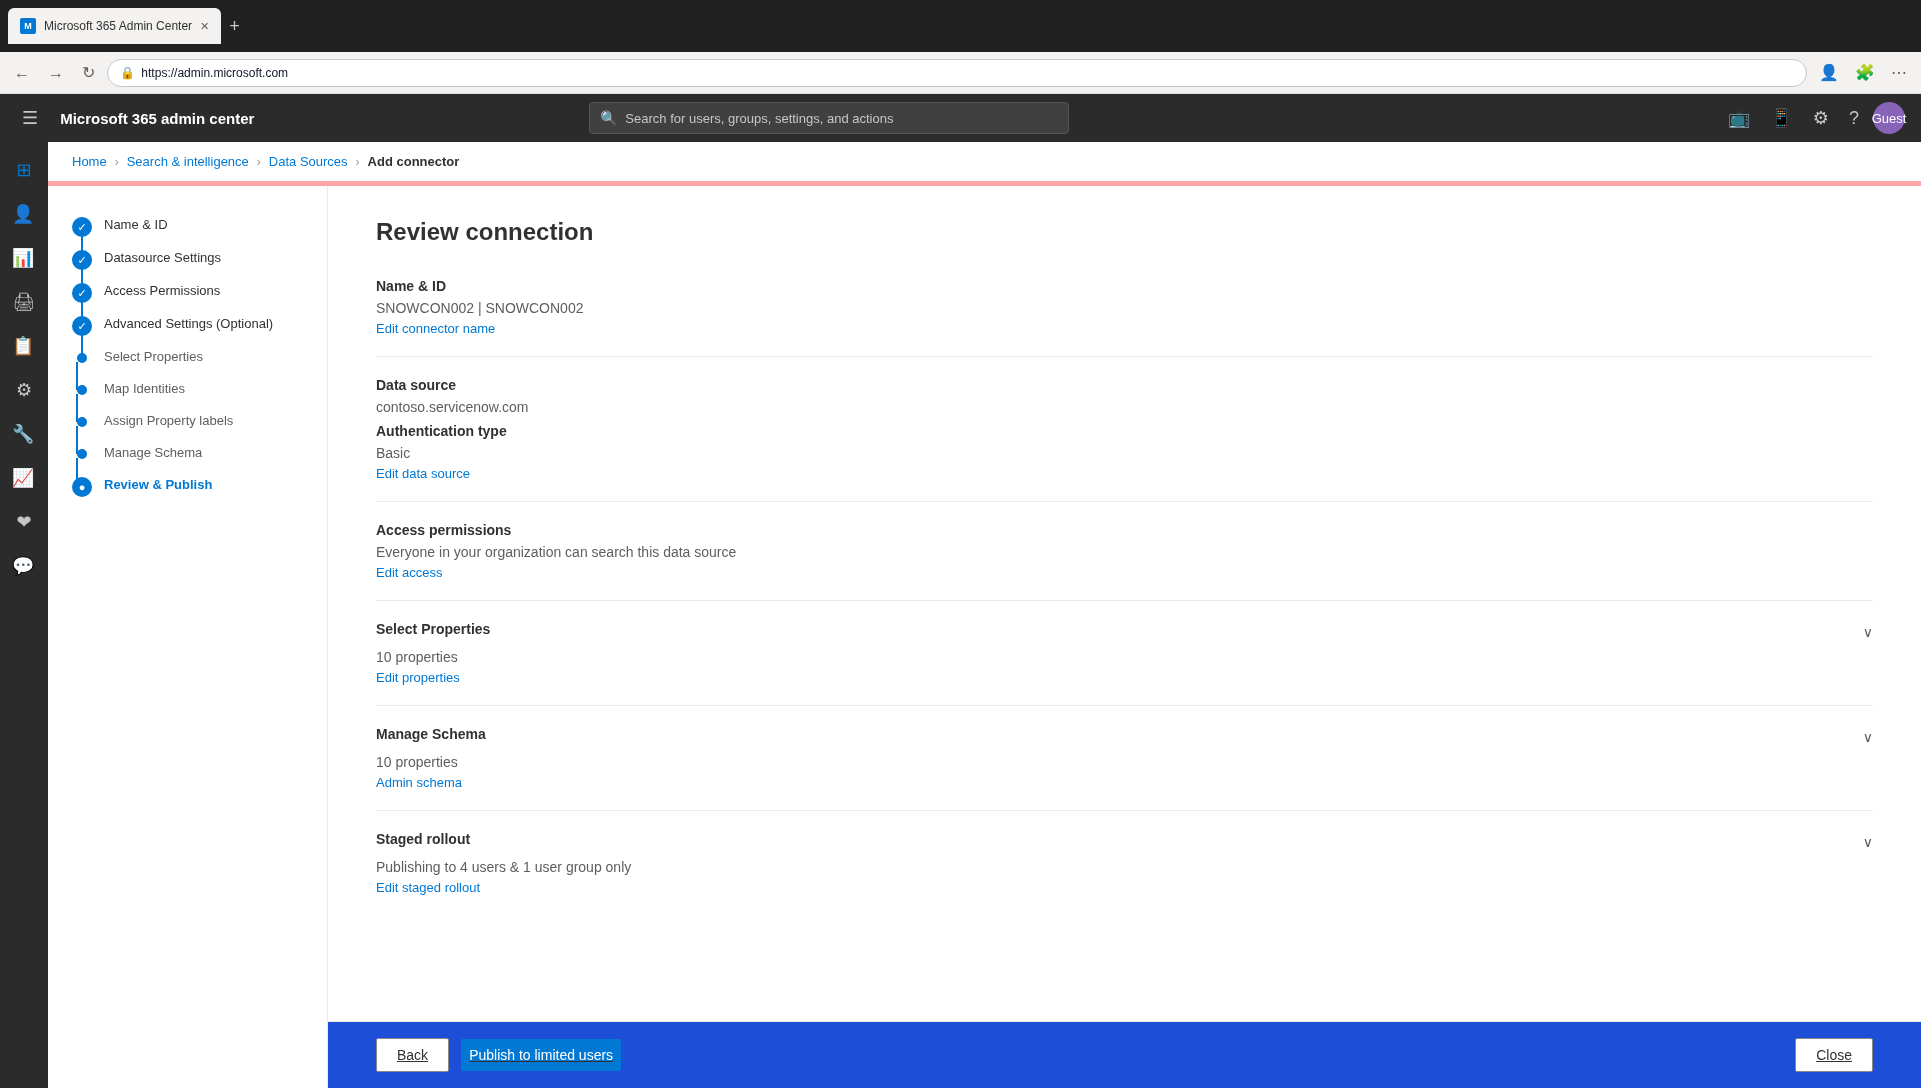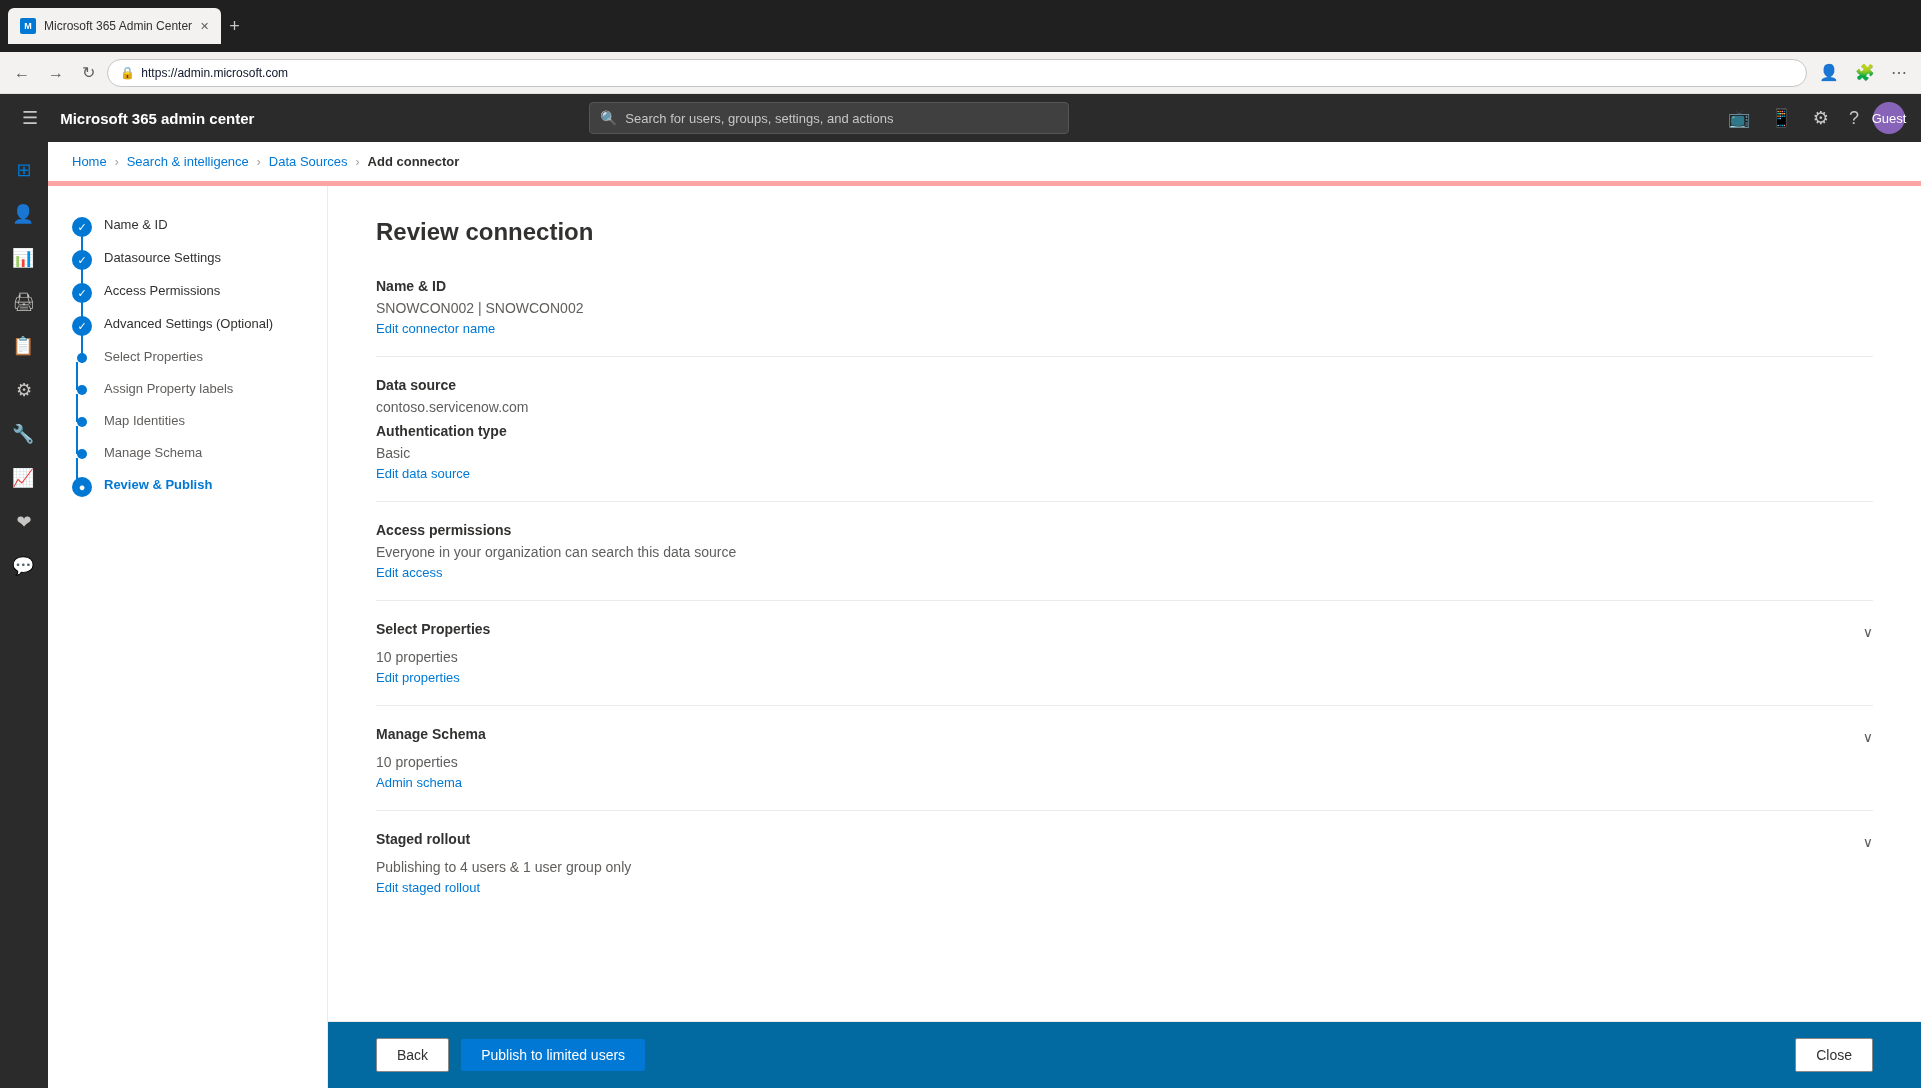--- a/index.html
+++ b/index.html
@@ -333,36 +333,37 @@
       font-size: 14px;
     }
 
     
     .page-footer {
       border-top: 1px solid #edebe9;
       padding: 16px 48px;
       display: flex;
       align-items: center;
       gap: 12px;
-      background: #0369a1;
+      background: #1d4ed8;
+      text-decoration: underline;
     }
     .btn-back {
       background: white;
       border: 1px solid #8a8886;
       color: #323130;
       padding: 8px 20px;
       border-radius: 2px;
       cursor: pointer;
       font-size: 14px;
     }
     .btn-publish {
       background: #0078d4;
       border: none;
       color: white;
-      padding: 8px 20px;
+      padding: 8px 8px;
       border-radius: 2px;
       cursor: pointer;
       font-size: 14px;
     }
     .btn-close {
       background: white;
       border: 1px solid #8a8886;
       color: #323130;
       padding: 8px 20px;
       border-radius: 2px;
@@ -475,27 +476,27 @@
 
         <div class="step-item" style="position:relative;">
           <div class="step-indicator pending"></div>
           <div class="step-connector" style="left:28px; top:20px;"></div>
           <span class="step-label pending">Select Properties</span>
         </div>
 
         <div class="step-item" style="position:relative;">
           <div class="step-indicator pending"></div>
           <div class="step-connector" style="left:28px; top:20px;"></div>
-          <span class="step-label pending">Assign Property labels</span>
+          <span class="step-label pending">Map Identities</span>
         </div>
 
         <div class="step-item" style="position:relative;">
           <div class="step-indicator pending"></div>
           <div class="step-connector" style="left:28px; top:20px;"></div>
-          <span class="step-label pending">Map Identities</span>
+          <span class="step-label pending">Assign Property labels</span>
         </div>
 
         <div class="step-item" style="position:relative;">
           <div class="step-indicator pending"></div>
           <div class="step-connector" style="left:28px; top:20px;"></div>
           <span class="step-label pending">Manage Schema</span>
         </div>
 
         <div class="step-item">
           <div class="step-indicator active-current">●</div>

